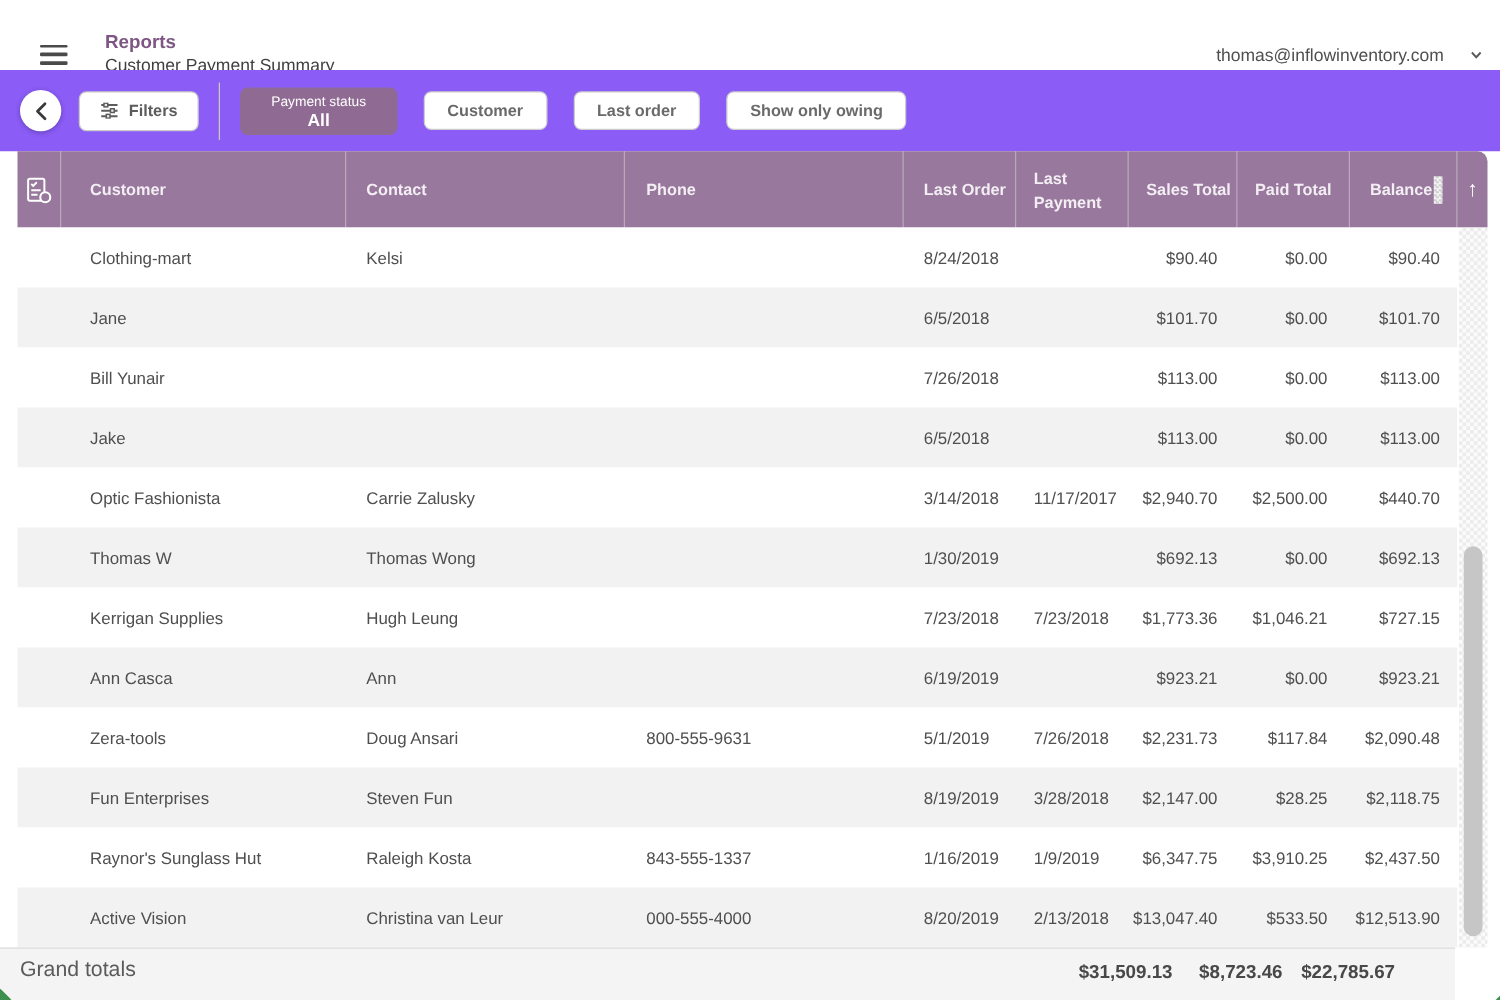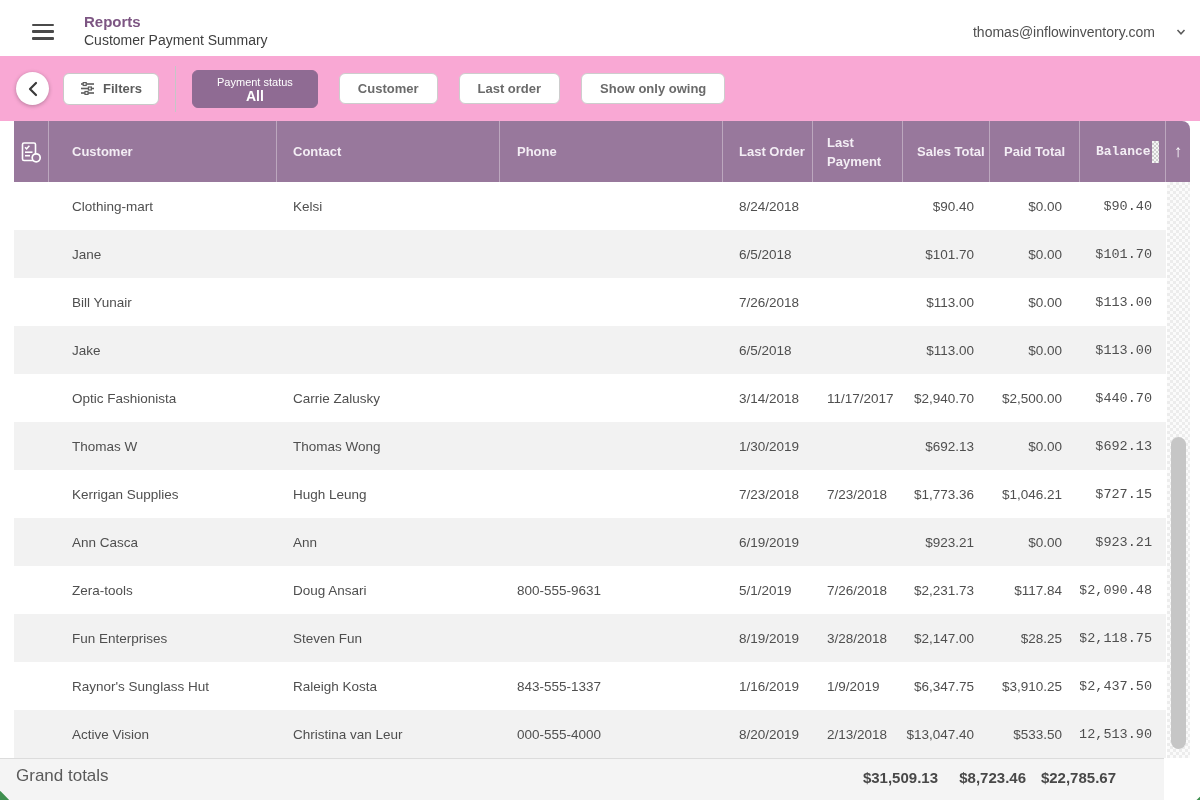--- a/index.html
+++ b/index.html
@@ -1,34 +1,34 @@
 <!DOCTYPE html>
 <html><head>
 <meta charset="utf-8">
 <style>
   * { margin:0; padding:0; box-sizing:border-box; }
   html,body { width:1200px; height:800px; overflow:hidden; background:#fff;
     font-family:"Liberation Sans", sans-serif; }
   .stage { position:relative; width:1200px; height:800px; background:#fff; overflow:hidden; }
 
   
-  .topbar { position:absolute; top:4px; left:0; width:1200px; height:56px; background:#fff;
+  .topbar { position:absolute; top:16px; left:0; width:1200px; height:56px; background:#fff;
     border-bottom:1px solid #e4e4e4; display:flex; align-items:center; }
   .hamburger { margin-left:32px; width:22px; height:16px; display:flex; flex-direction:column;
     justify-content:space-between; cursor:pointer; }
   .hamburger span { display:block; height:2.5px; background:#4a4a4a; border-radius:1px; }
   .titleblock { margin-left:30px; }
   .title { font-size:15px; font-weight:bold; color:#7d5683; line-height:18px; }
   .subtitle { font-size:14px; color:#3f3f3f; line-height:19px; }
   .account { margin-left:auto; margin-right:14px; display:flex; align-items:center; gap:21px;
     font-size:14px; color:#4f4f4f; cursor:pointer; }
   .chev-down { width:10px; height:10px; }
 
   
-  .filterbar { position:absolute; top:56px; left:0; width:1200px; height:65px; background:#f9a8d4;
+  .filterbar { position:absolute; top:56px; left:0; width:1200px; height:65px; background:#8b5cf6;
     display:flex; align-items:center; }
   .backbtn { margin-left:16px; width:33px; height:33px; border-radius:50%; background:#fff;
     box-shadow:0 1px 4px rgba(0,0,0,0.28); display:flex; align-items:center; justify-content:center;
     cursor:pointer; flex:0 0 auto; }
   .filtersbtn { margin-left:14px; height:32px; padding:0 16px; background:#fff;
     border:1px solid #c9c9c9; border-radius:6px; display:flex; align-items:center; gap:8px;
     font-size:13px; font-weight:bold; color:#5c5c5c; cursor:pointer; }
   .vdivider { width:1px; height:46px; background:#c6c6c6; margin:0 16px; }
   .chip { height:31px; padding:0 18px; background:#fff; border:1px solid #cdcdcd; border-radius:6px;
     display:flex; align-items:center; font-size:13px; font-weight:bold; color:#6a6a6a;
@@ -46,21 +46,21 @@
     cursor:pointer; }
   .hcell:last-of-type { border-right:none; }
   .c-icon { width:35px; flex:0 0 auto; justify-content:center; }
   .c-customer { width:228px; flex:0 0 auto; }
   .c-contact  { width:223px; flex:0 0 auto; }
   .c-phone    { width:223px; flex:0 0 auto; }
   .c-lorder   { width:90px;  flex:0 0 auto; }
   .c-lpay     { width:90px;  flex:0 0 auto; }
   .c-sales    { width:87px;  flex:0 0 auto; }
   .c-paid     { width:90px;  flex:0 0 auto; }
-  .c-bal      { width:86px;  flex:0 0 auto;font-family:Liberation Mono, monospace; }
+  .c-bal      { width:86px;  flex:0 0 auto; }
   .hpad-customer { padding-left:23px; }
   .hpad-contact  { padding-left:16px; }
   .hpad-phone    { padding-left:17px; }
   .hpad-lorder   { padding-left:16px; }
   .hpad-lpay     { padding-left:14px; }
   .hpad-sales    { padding-left:14px; }
   .hpad-paid     { padding-left:14px; }
   .hpad-bal      { padding-left:16px; }
   .sortzone { width:24px; flex:0 0 auto; display:flex; align-items:center; justify-content:center;
     color:#fff; font-size:17px; cursor:pointer; }

